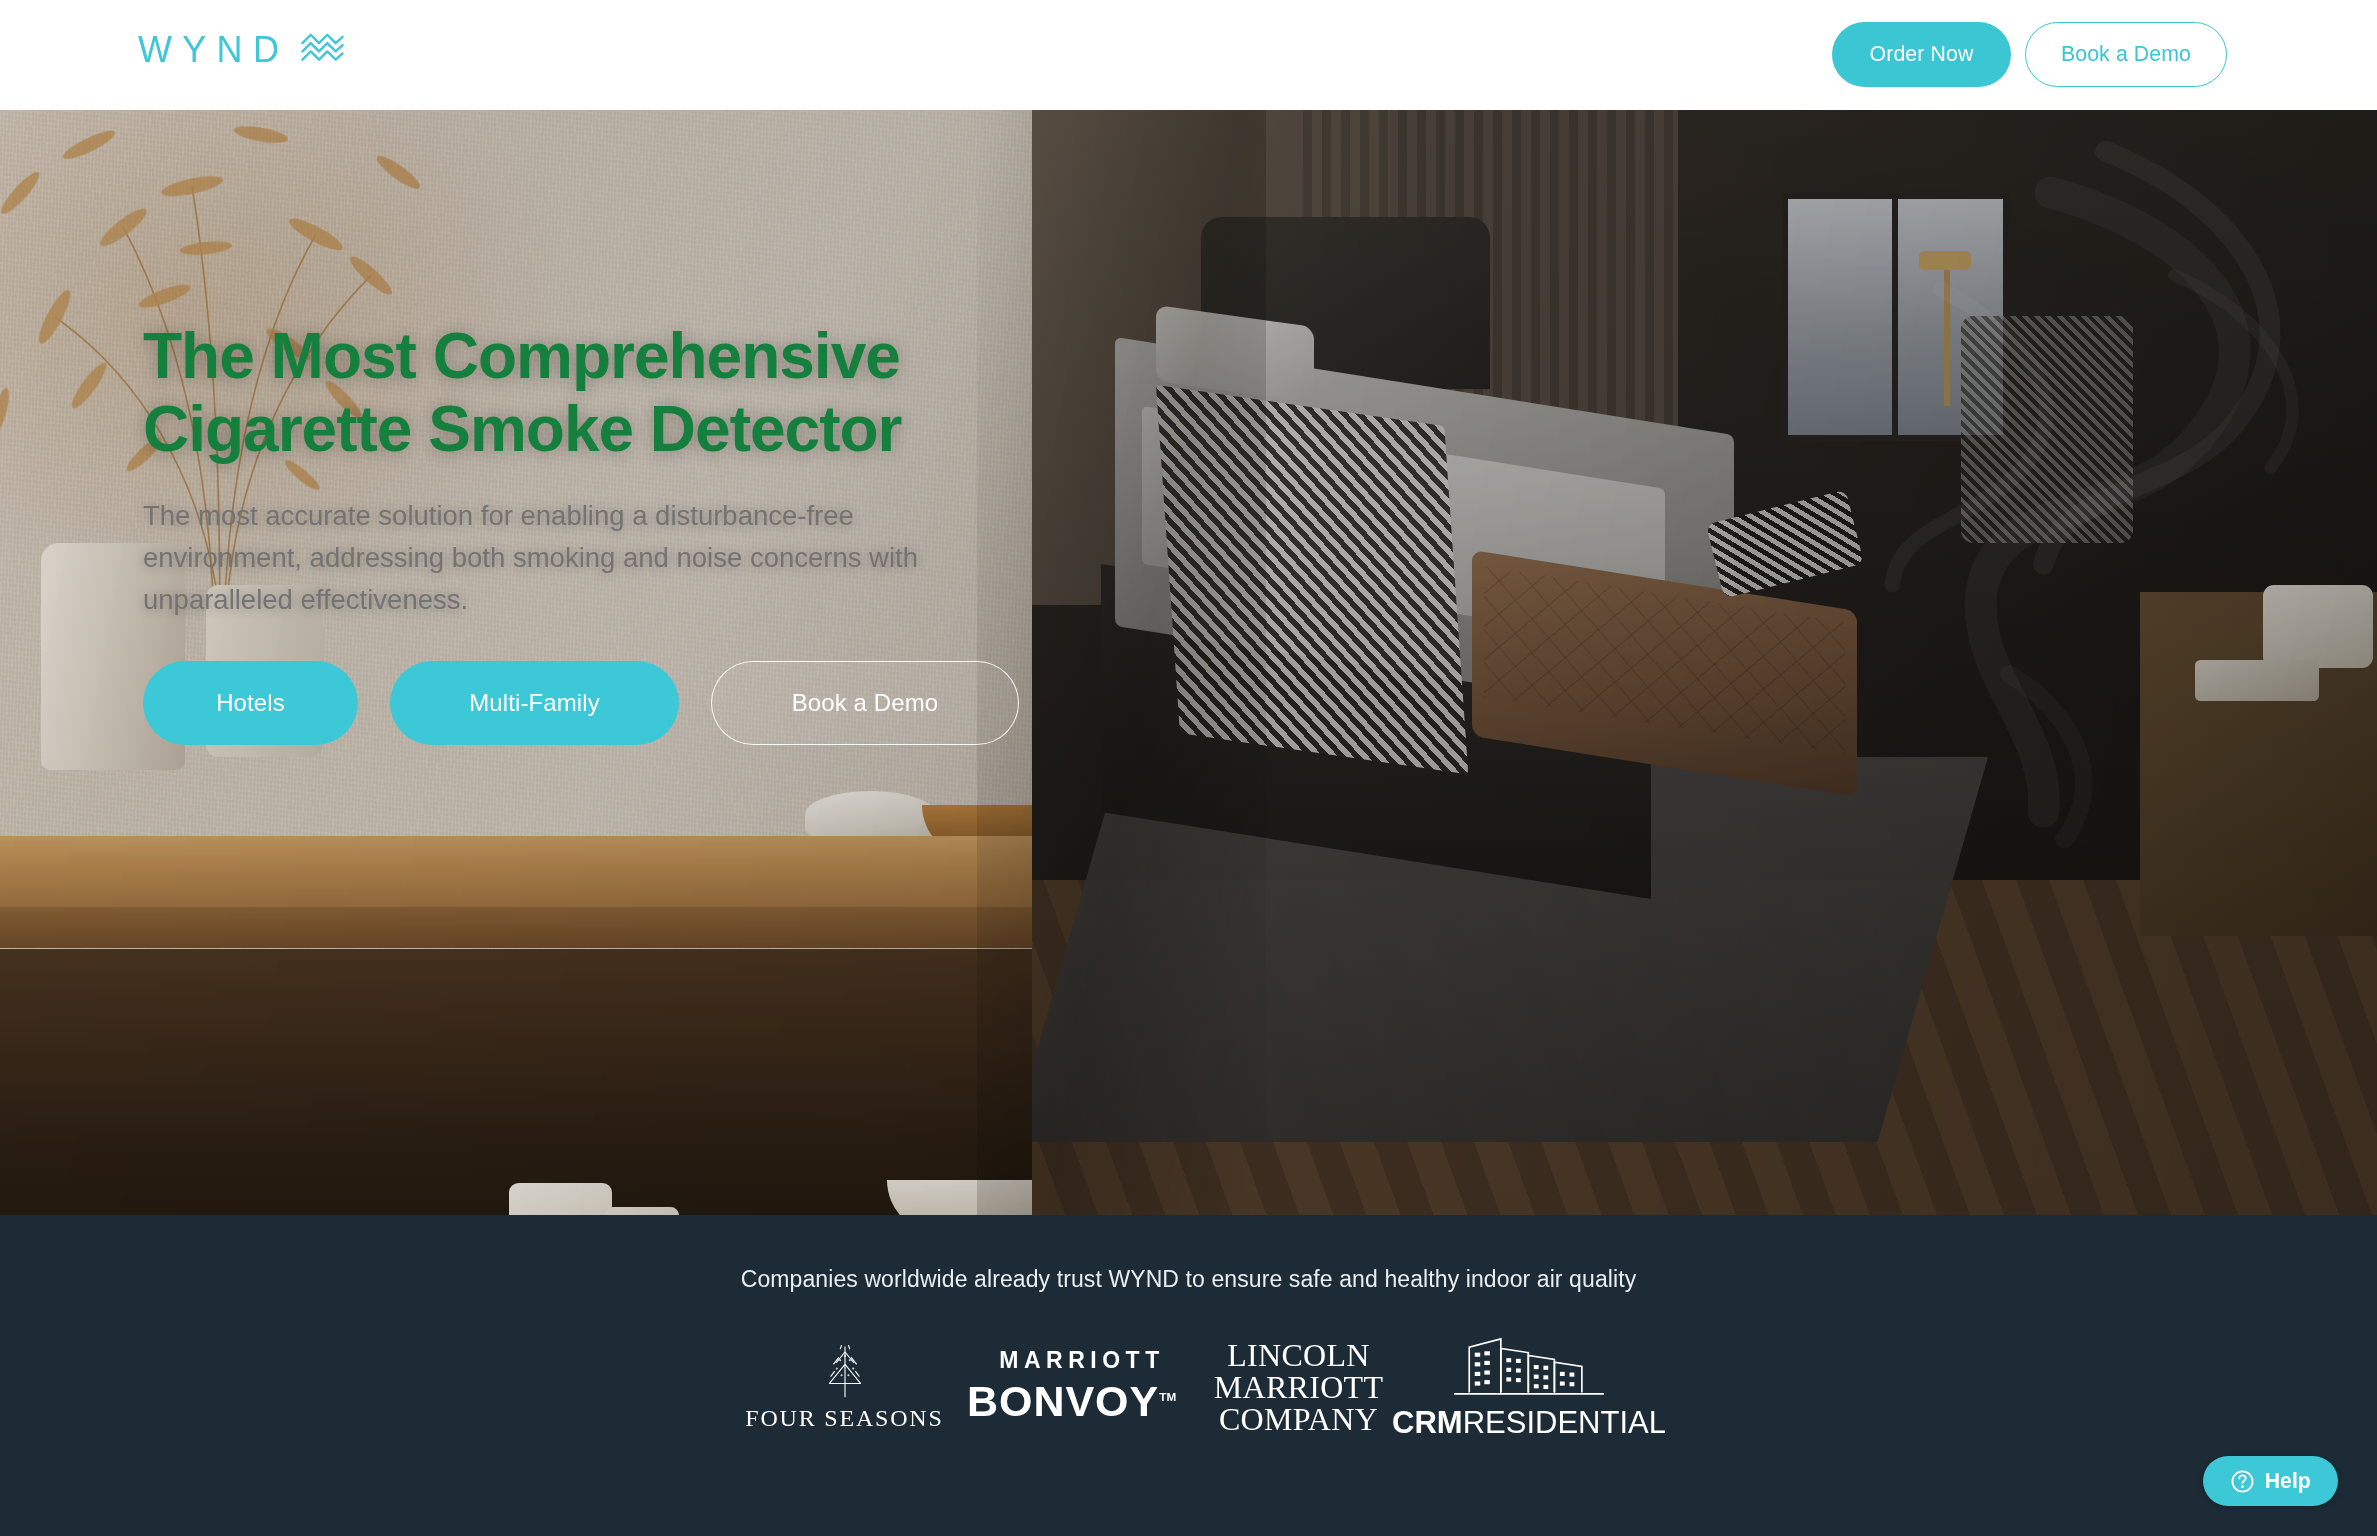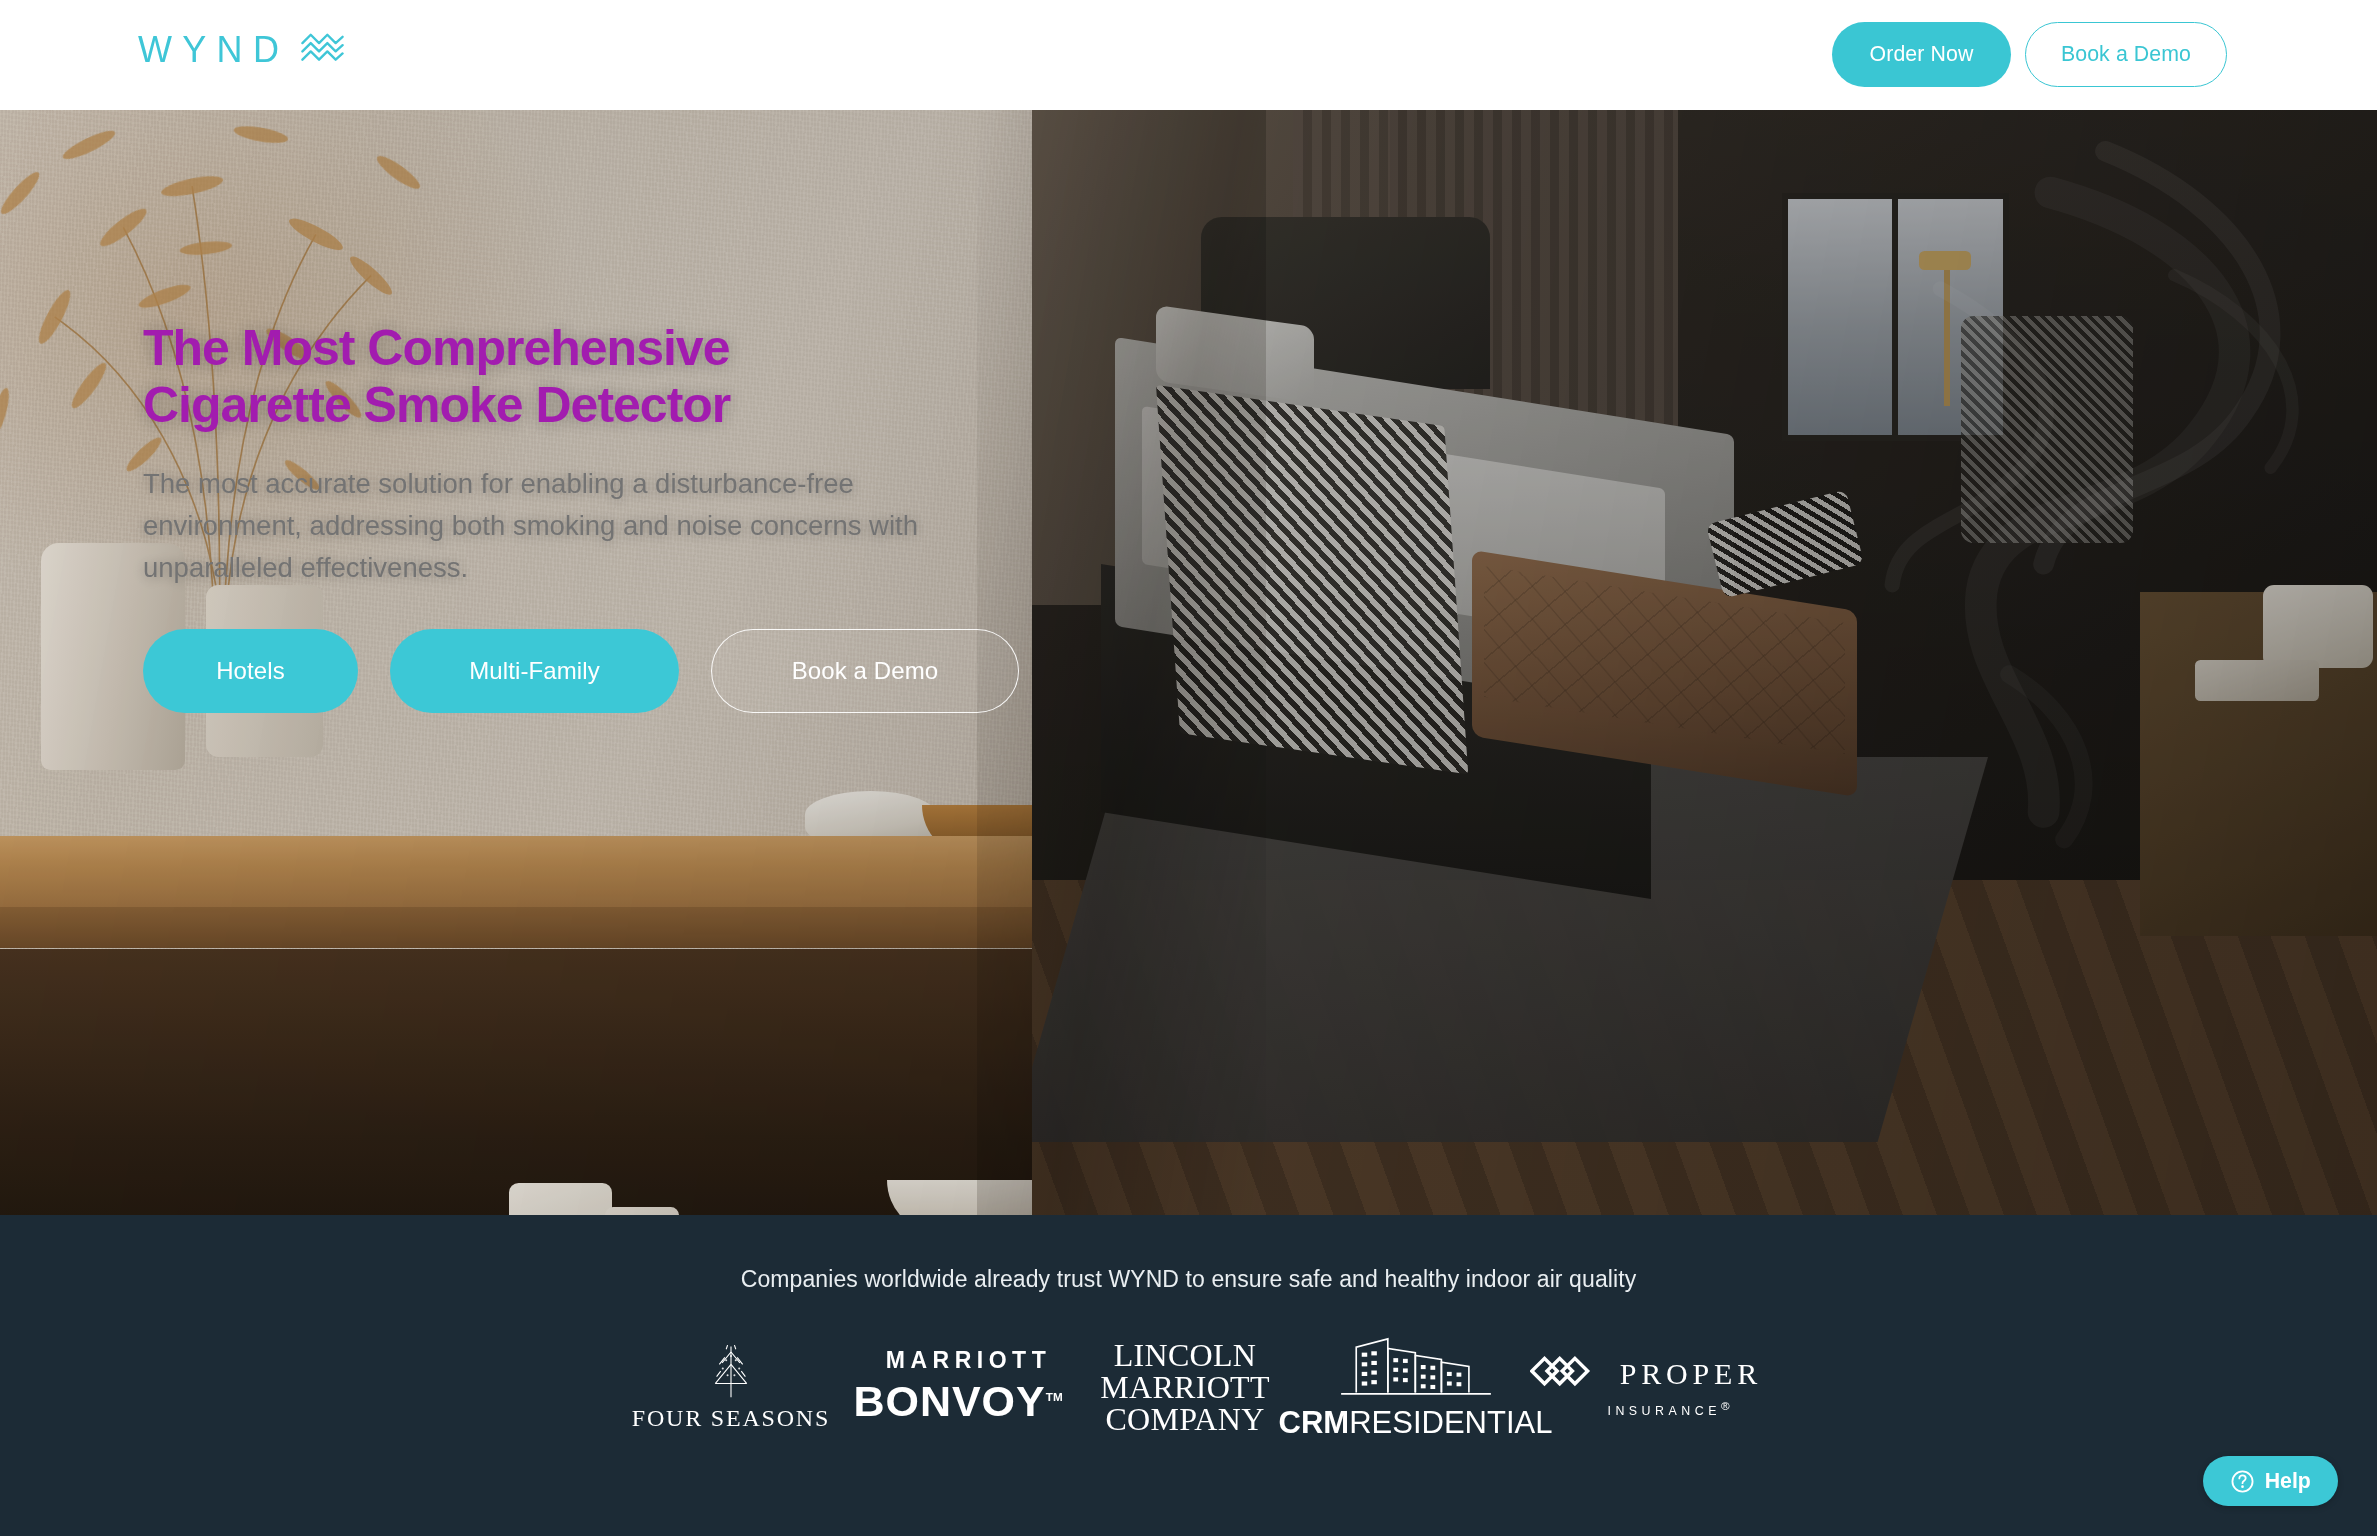--- a/index.html
+++ b/index.html
@@ -181,21 +181,21 @@
     mix-blend-mode:multiply; opacity:.55;
   }
   .hero-scrim {
     position:absolute; inset:0;
     background:linear-gradient(100deg, rgba(0,0,0,.05) 0%, rgba(0,0,0,.12) 40%, rgba(0,0,0,.30) 100%);
   }
 
   
   .hero-copy { position:absolute; left:143px; top:210px; width:1376px; z-index:5; }
   .hero-h1 {
-    color:#a21caf; font-size:50px; line-height:1.14; font-weight:700; letter-spacing:-1px;
+    color:#15803d; font-size:64px; line-height:1.14; font-weight:700; letter-spacing:-1px;
     text-shadow:0 1.4px 18px rgba(0,0,0,.30);
   }
   .hero-sub {
     margin-top:29px; color:#737373; font-size:27.5px; line-height:1.52; font-weight:400;
     max-width:805px; text-shadow:0 1.4px 13.8px rgba(0,0,0,.35);
   }
   .hero-btns { margin-top:41px; display:flex; gap:32px; }
   .hbtn {
     height:84px; border-radius:44px; display:flex; align-items:center; justify-content:center;
     font-size:24px; color:#fff; cursor:pointer; letter-spacing:0.1px;
@@ -458,35 +458,20 @@
           <rect x="174" y="59" width="7" height="6"></rect>
         <rect x="160" y="72" width="7" height="6"></rect>
           <rect x="174" y="73" width="7" height="6"></rect>
       </g>
     </svg>
     <div class="crm-word">
       <span class="crm-b">CRM</span><span class="crm-l">RESIDENTIAL</span>
     </div>
   </div>
 
-  <div class="logo-cell c7">
-    <div class="proper-row">
-      <svg width="76" height="39" viewBox="0 0 110 56">
-        <g stroke="#fff" stroke-width="5" fill="none">
-          <rect x="8" y="10" width="26" height="26" transform="rotate(45 21 23)"></rect>
-          <rect x="30" y="10" width="26" height="26" transform="rotate(45 43 23)"></rect>
-          <rect x="52" y="10" width="26" height="26" transform="rotate(45 65 23)"></rect>
-        </g>
-      </svg>
-      <span class="proper-word">PROPER</span>
-    </div>
-    <div class="proper-sub">
-      <span>INSURANCE</span><span class="tm">®</span>
-    </div>
-  </div>
 
 </div>
 
 <div class="help">
   <svg class="help-icon" viewBox="0 0 36 36">
     <circle cx="18" cy="18" r="14.5" fill="none" stroke="#fff" stroke-width="2.6"></circle>
     <path d="M13.4 13.6 C13.4 10.8 15.5 9.3 18 9.3 C20.6 9.3 22.6 10.9 22.6 13.3 C22.6 15.6 20.8 16.5 19.4 17.5 C18.4 18.2 18 19 18 20.4" fill="none" stroke="#fff" stroke-width="2.6" stroke-linecap="round"></path>
     <circle cx="18" cy="25.4" r="1.9" fill="#fff"></circle>
   </svg>
   <span>Help</span>

